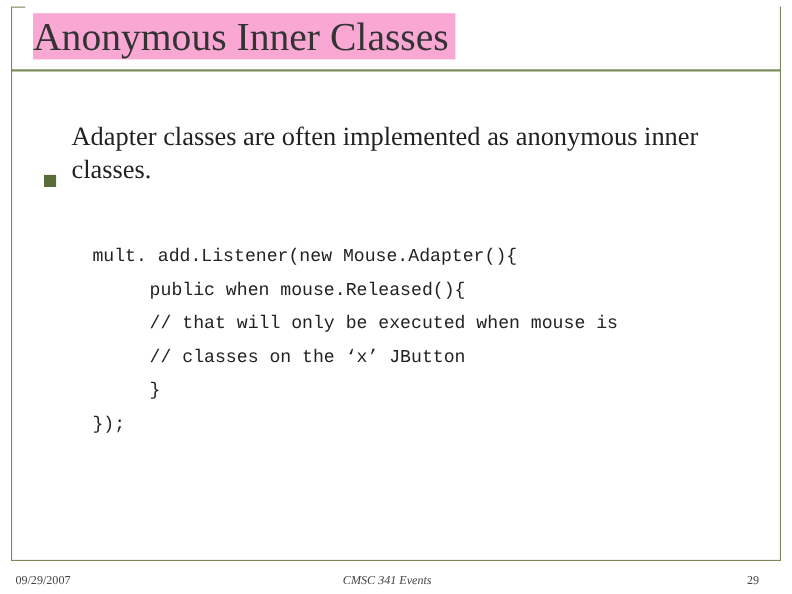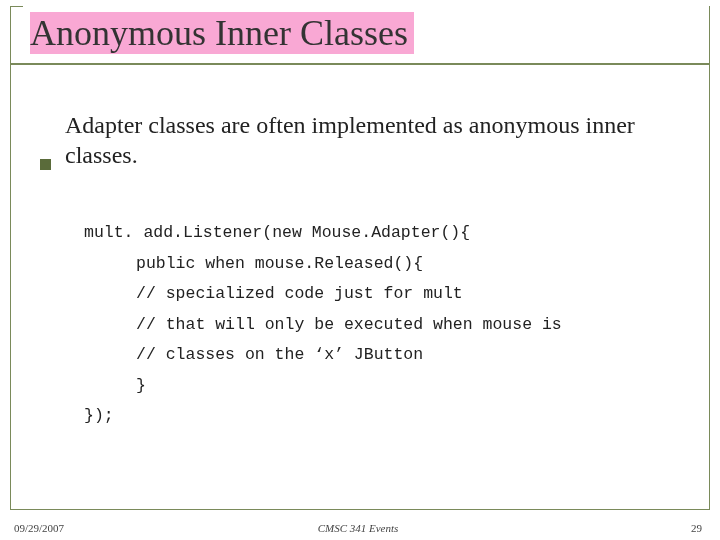--- a/index.html
+++ b/index.html
@@ -76,21 +76,21 @@
     font-size: 16.5px;
     color: #222;
     line-height: 1.85;
   }
   .code-line { white-space: pre; margin-left: 20px; }
   .code-indent1 { padding-left: 52px; }
   .footer {
     position: absolute;
     bottom: 6px;
     left: 0;
-    right: 4px;
+    right: 16px;
     display: flex;
     justify-content: space-between;
     align-items: center;
     padding: 0 14px;
     font-family: "Times New Roman", Times, serif;
   }
   .footer-left, .footer-center {
     font-size: 11px;
     color: #444;
   }
@@ -115,21 +115,20 @@
 
 <div class="content">
   <div class="bullet-row">
     <div class="bullet"></div>
     <div class="body-text">Adapter classes are often implemented as anonymous inner classes.</div>
   </div>
 
   <div class="code-block">
     <div class="code-line">mult. add.Listener(new Mouse.Adapter(){</div>
     <div class="code-line code-indent1">public when mouse.Released(){</div>
-    <div class="code-line code-indent1">// specialized code just for mult</div>
     <div class="code-line code-indent1">// that will only be executed when mouse is</div>
     <div class="code-line code-indent1">// classes on the ‘x’ JButton</div>
     <div class="code-line code-indent1">}</div>
     <div class="code-line">});</div>
   </div>
 </div>
 
 <div class="footer">
   <span class="footer-left">09/29/2007</span>
   <span class="footer-center">CMSC 341 Events</span>

